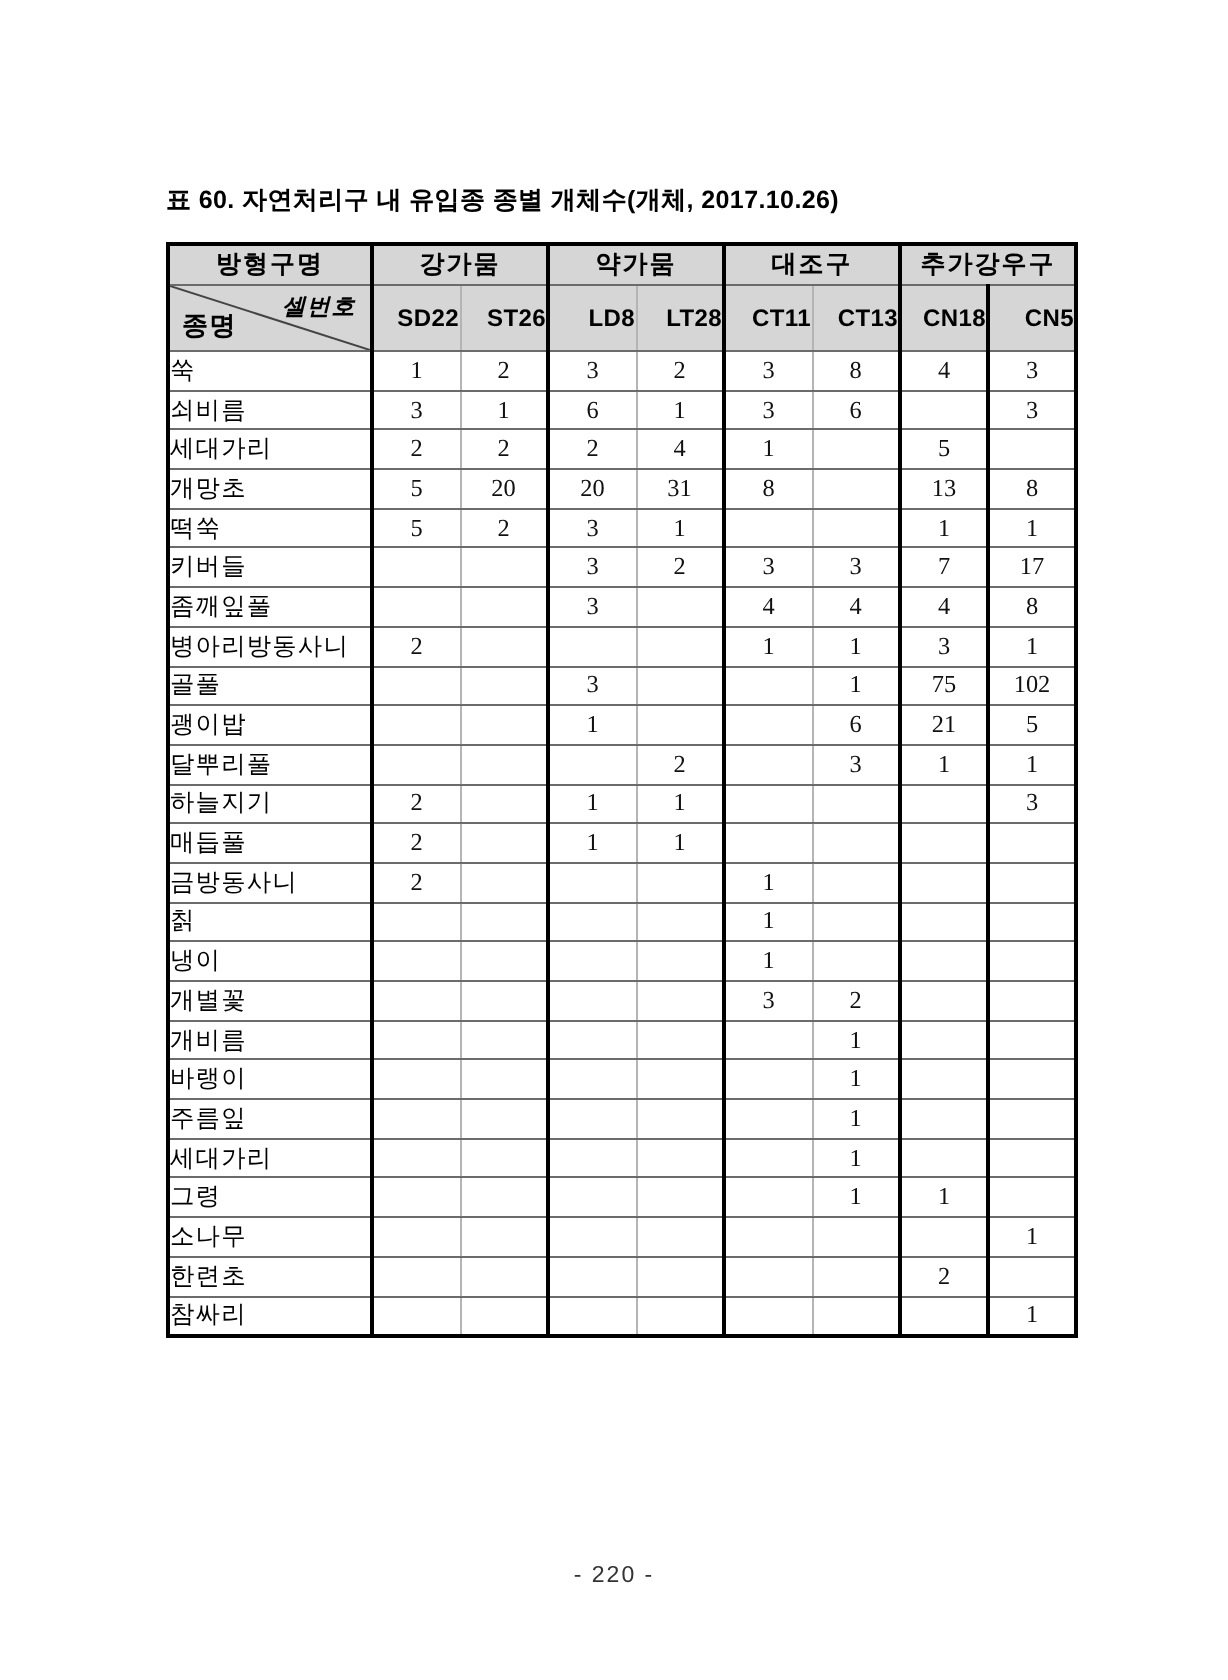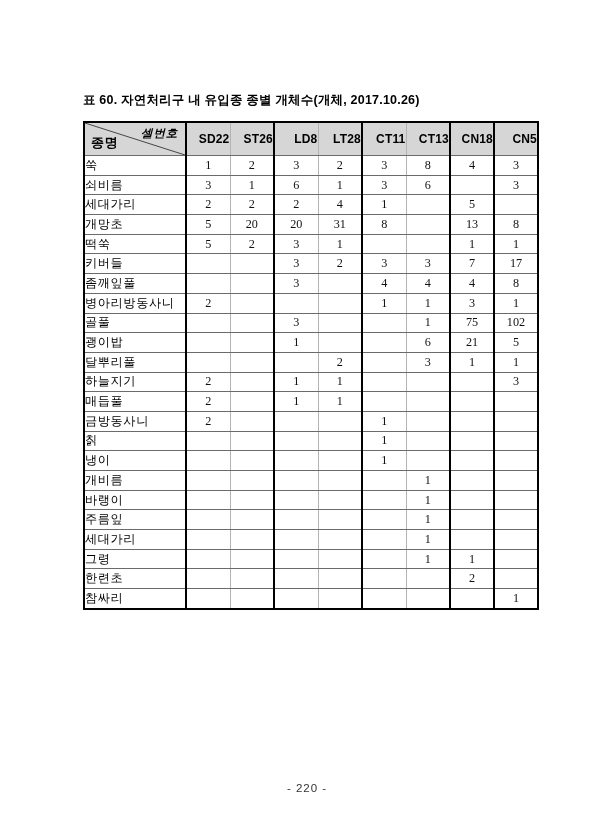--- a/index.html
+++ b/index.html
@@ -120,20 +120,27 @@
       <col style="width:44px">
     <col style="width:44px">
       <col style="width:44px">
     <col style="width:44px">
       <col style="width:44px">
     <col style="width:44px">
       <col style="width:44px">
   </colgroup>
   <thead>
     <tr>
+      <th class="h1 vthick">방형구명</th>
+    <th colspan="2" class="h1 vthick">강가뭄</th>
+        <th colspan="2" class="h1 vthick">약가뭄</th>
+        <th colspan="2" class="h1 vthick">대조구</th>
+        <th colspan="2" class="h1">추가강우구</th>
+      </tr>
+    <tr>
       <th class="diag vthick">
         <svg viewBox="0 0 102 32" preserveAspectRatio="none">
           <line x1="0" y1="0" x2="102" y2="32" stroke="#444" stroke-width="1"></line>
         </svg>
         <span class="diag-tr">셀번호</span>
         <span class="diag-bl">종명</span>
       </th>
     <th class="h2">SD22</th>
         <th class="h2 vthick">ST26</th>
         <th class="h2">LD8</th>
@@ -315,20 +322,31 @@
         <td class="num"></td>
         <td class="num vthick"></td>
         <td class="num"></td>
         <td class="num vthick"></td>
         <td class="num">1</td>
         <td class="num vthick"></td>
         <td class="num vthick"></td>
         <td class="num"></td>
       </tr>
       <tr>
+        <td class="rowlabel vthick">개별꽃</td>
+        <td class="num"></td>
+        <td class="num vthick"></td>
+        <td class="num"></td>
+        <td class="num vthick"></td>
+        <td class="num">3</td>
+        <td class="num vthick">2</td>
+        <td class="num vthick"></td>
+        <td class="num"></td>
+      </tr>
+      <tr>
         <td class="rowlabel vthick">개비름</td>
         <td class="num"></td>
         <td class="num vthick"></td>
         <td class="num"></td>
         <td class="num vthick"></td>
         <td class="num"></td>
         <td class="num vthick">1</td>
         <td class="num vthick"></td>
         <td class="num"></td>
       </tr>
@@ -368,20 +386,31 @@
       <tr>
         <td class="rowlabel vthick">그령</td>
         <td class="num"></td>
         <td class="num vthick"></td>
         <td class="num"></td>
         <td class="num vthick"></td>
         <td class="num"></td>
         <td class="num vthick">1</td>
         <td class="num vthick">1</td>
         <td class="num"></td>
+      </tr>
+      <tr>
+        <td class="rowlabel vthick">소나무</td>
+        <td class="num"></td>
+        <td class="num vthick"></td>
+        <td class="num"></td>
+        <td class="num vthick"></td>
+        <td class="num"></td>
+        <td class="num vthick"></td>
+        <td class="num vthick"></td>
+        <td class="num">1</td>
       </tr>
       <tr>
         <td class="rowlabel vthick">한련초</td>
         <td class="num"></td>
         <td class="num vthick"></td>
         <td class="num"></td>
         <td class="num vthick"></td>
         <td class="num"></td>
         <td class="num vthick"></td>
         <td class="num vthick">2</td>

